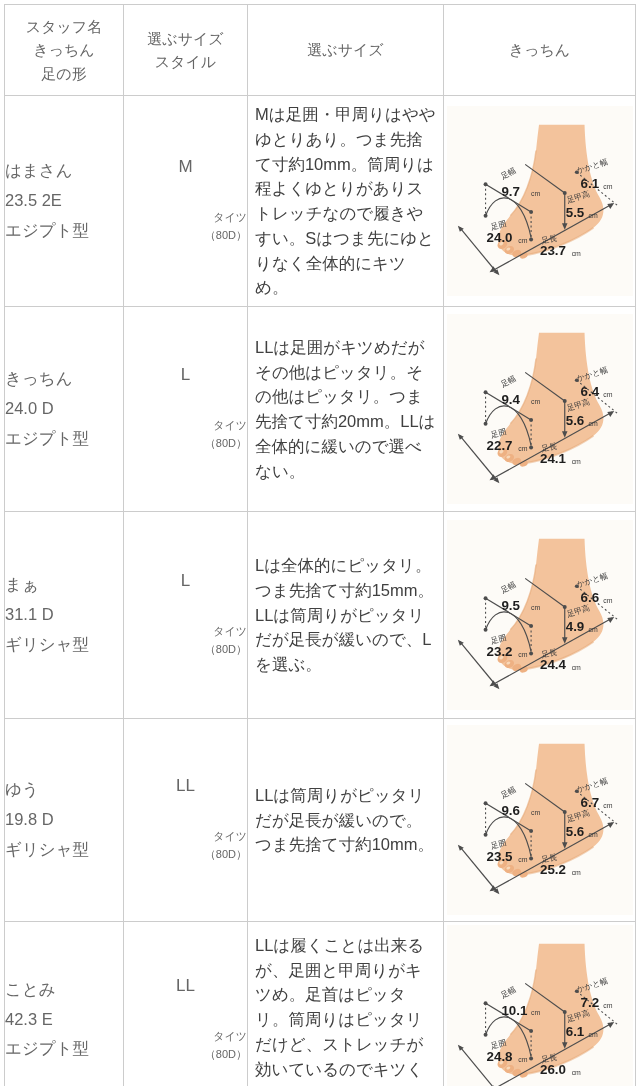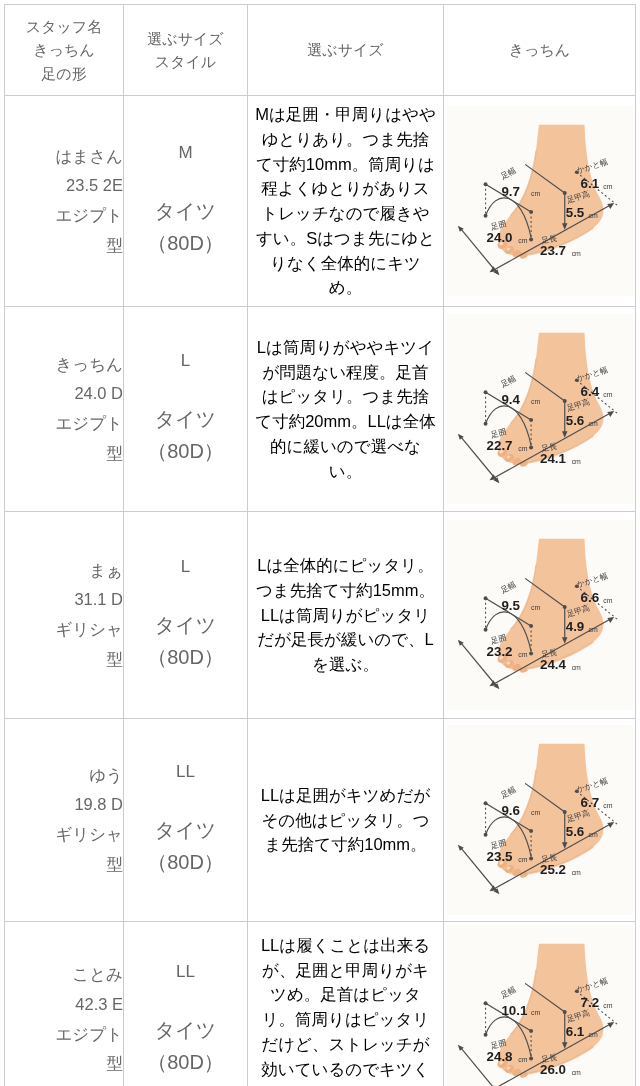--- a/index.html
+++ b/index.html
@@ -1,27 +1,27 @@
 <!DOCTYPE html>
 <html><head>
 <meta charset="utf-8">
 <style>
   html,body{margin:0;padding:0;background:#fff;}
   body{width:640px;height:1086px;font-family:"Liberation Sans","DejaVu Sans",sans-serif;}
   table{border-collapse:collapse;margin:4px;table-layout:fixed;width:631px;}
   th,td{border:1px solid #cccccc;background:#fff;overflow:hidden;padding:0;}
   th{font-weight:400;font-size:15px;color:#666;line-height:1.55;white-space:pre-line;
      vertical-align:middle;text-align:center;height:90px;}
-  .c-staff{vertical-align:middle;text-align:right;padding-left:36px;}
+  .c-staff{vertical-align:middle;text-align:left;}
   .c-staff .staff-txt{white-space:pre-line;font-size:16.5px;color:#666;line-height:1.8;}
   .c-size{vertical-align:middle;text-align:center;}
   .size-letter{font-size:17px;color:#666;}
-  .size-style{font-size:20px;color:#666;line-height:1.6;white-space:pre-line;margin-top:32px;}
+  .size-style{font-size:11px;color:#666;line-height:1.6;white-space:pre-line;margin-top:32px;text-align:right;}
   .c-comment{vertical-align:middle;padding:4px 7px;}
-  .c-comment .cmt{font-size:16.5px;color:#000000;line-height:1.5;text-align:center;}
+  .c-comment .cmt{font-size:16.5px;color:#404040;line-height:1.5;text-align:left;}
   .c-foot{vertical-align:middle;}
   .c-foot svg{display:block;margin:0 auto;}
   .mline{stroke:#4d4d4d;stroke-width:1.2;fill:none;}
   .mdash{stroke:#4d4d4d;stroke-width:1.1;fill:none;stroke-dasharray:2,2.6;}
   .mdot{fill:#4d4d4d;}
   .marr{fill:#4d4d4d;stroke:none;}
   .lbl{font-size:8px;fill:#3a3a3a;}
   .val{font-size:13.5px;font-weight:bold;fill:#1e1e1e;}
   .unit{font-size:7px;fill:#3a3a3a;}
   tr.r1 td{height:202px;} tr.r2 td{height:196px;} tr.r3 td{height:198px;}
@@ -131,21 +131,21 @@
       <div class="staff-txt">きっちん
 24.0 D
 エジプト型</div>
     </td>
     <td class="c-size">
       <div class="size-letter">L</div>
       <div class="size-style">タイツ
 （80D）</div>
     </td>
     <td class="c-comment">
-      <div class="cmt">Lは筒周りがややキツイが問題ない程度。足首はピッタリ。つま先捨て寸約20mm。LLは全体的に緩いので選べない。</div>
+      <div class="cmt">LLは足囲がキツめだがその他はピッタリ。その他はピッタリ。つま先捨て寸約20mm。LLは全体的に緩いので選べない。</div>
     </td>
     <td class="c-foot">
       <svg width="190" height="192" viewBox="0 0 190 194">
         <g>
           <rect x="1" y="1" width="188" height="192" fill="#fdfbf7"></rect>
           <path d="M94,20 L140,20 C141,52 146,78 155,93 C162,105 160,116 149,124
                    C131,137 102,149 78,152 C64,154 54,148 53,138 C52,128 58,120 65,112
                    C79,97 88,72 91,46 C92,36 93,28 94,20 Z" fill="#f3c39c"></path>
           <path d="M65,112 C79,97 88,72 91,46" stroke="#e6a876" stroke-width="1.5" fill="none" opacity="0.6"></path>
           <path d="M149,124 C131,137 102,149 78,152" stroke="#e6a876" stroke-width="2" fill="none" opacity="0.5"></path>
@@ -285,21 +285,21 @@
       <div class="staff-txt">ゆう
 19.8 D
 ギリシャ型</div>
     </td>
     <td class="c-size">
       <div class="size-letter">LL</div>
       <div class="size-style">タイツ
 （80D）</div>
     </td>
     <td class="c-comment">
-      <div class="cmt">LLは足囲がキツめだがその他はピッタリ。つま先捨て寸約10mm。</div>
+      <div class="cmt">LLは筒周りがピッタリだが足長が緩いので。つま先捨て寸約10mm。</div>
     </td>
     <td class="c-foot">
       <svg width="190" height="192" viewBox="0 0 190 194">
         <g>
           <rect x="1" y="1" width="188" height="192" fill="#fdfbf7"></rect>
           <path d="M94,20 L140,20 C141,52 146,78 155,93 C162,105 160,116 149,124
                    C131,137 102,149 78,152 C64,154 54,148 53,138 C52,128 58,120 65,112
                    C79,97 88,72 91,46 C92,36 93,28 94,20 Z" fill="#f3c39c"></path>
           <path d="M65,112 C79,97 88,72 91,46" stroke="#e6a876" stroke-width="1.5" fill="none" opacity="0.6"></path>
           <path d="M149,124 C131,137 102,149 78,152" stroke="#e6a876" stroke-width="2" fill="none" opacity="0.5"></path>

